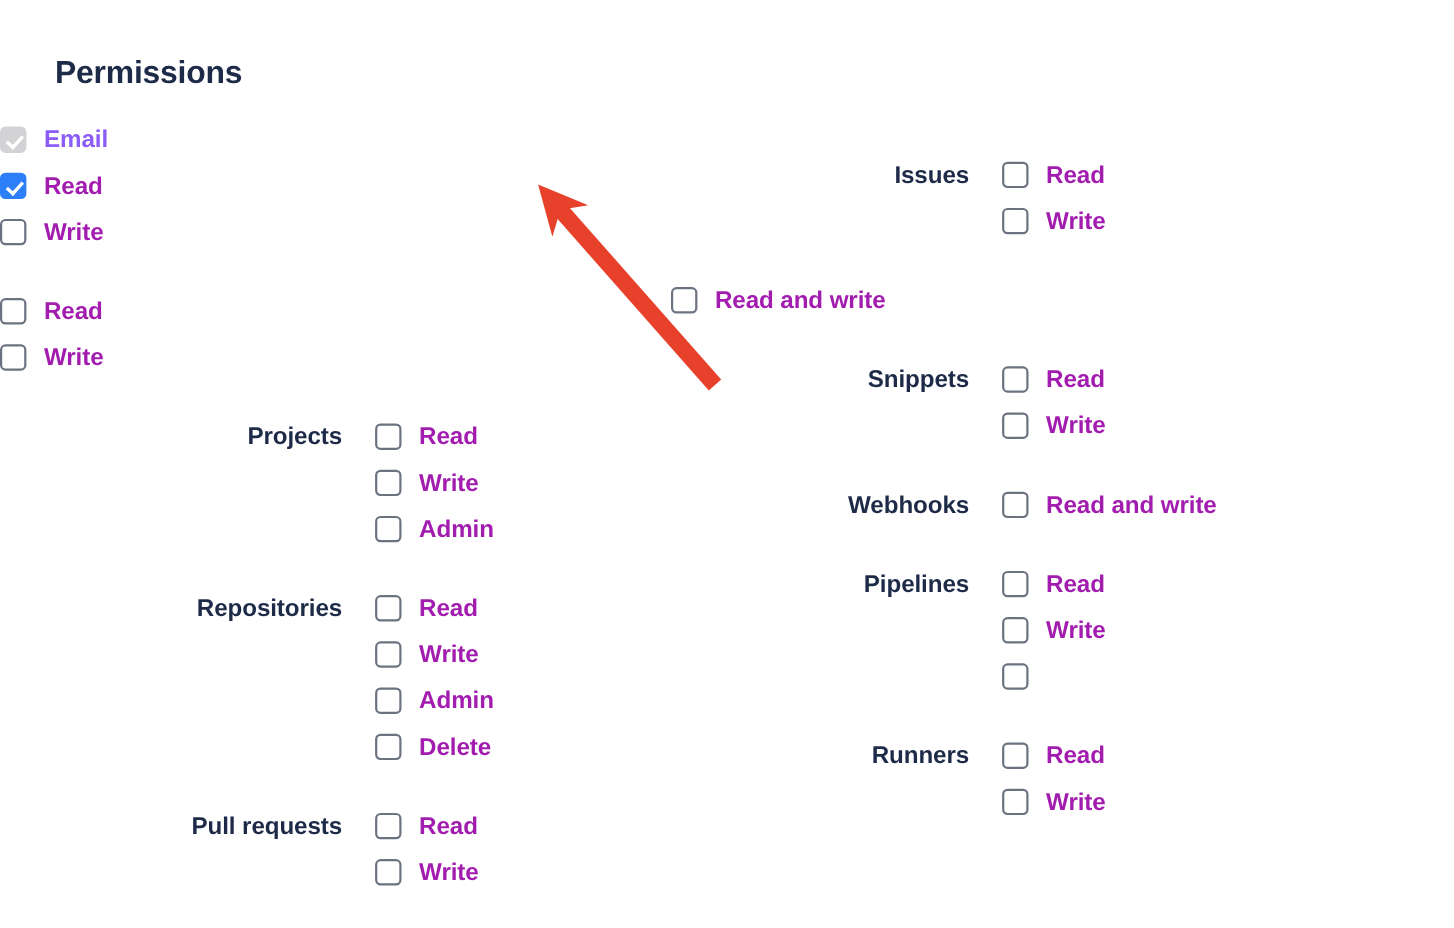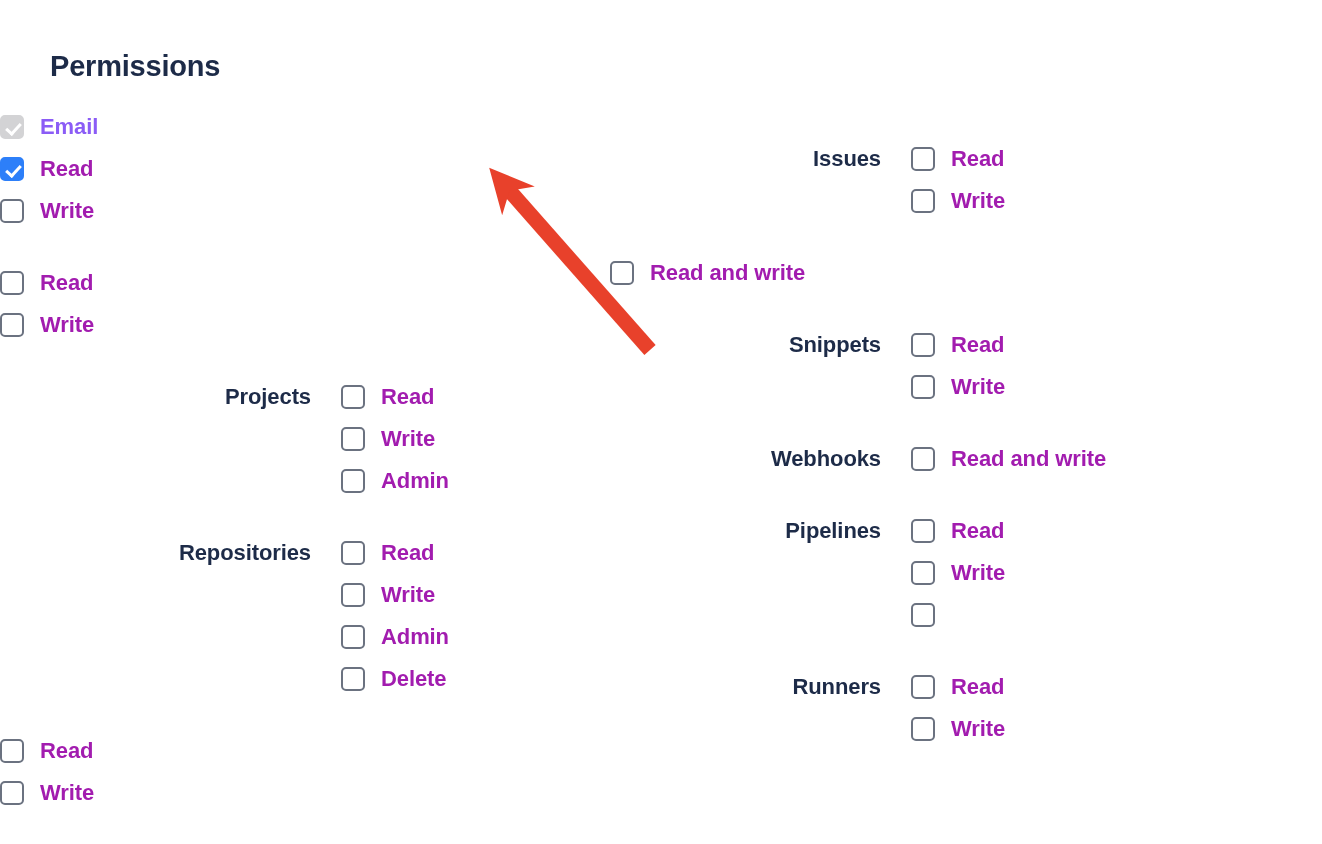--- a/index.html
+++ b/index.html
@@ -195,20 +195,21 @@
             <span class="cb-box"></span>
             <span class="cb-label">Admin</span>
           </label>
           <label class="cb-row">
             <span class="cb-box"></span>
             <span class="cb-label">Delete</span>
           </label>
         </div>
       </div>
       <div class="perm-group">
+        <div class="group-label">Pull requests</div>
         <div class="group-options">
           <label class="cb-row">
             <span class="cb-box"></span>
             <span class="cb-label">Read</span>
           </label>
           <label class="cb-row">
             <span class="cb-box"></span>
             <span class="cb-label">Write</span>
           </label>
         </div>

